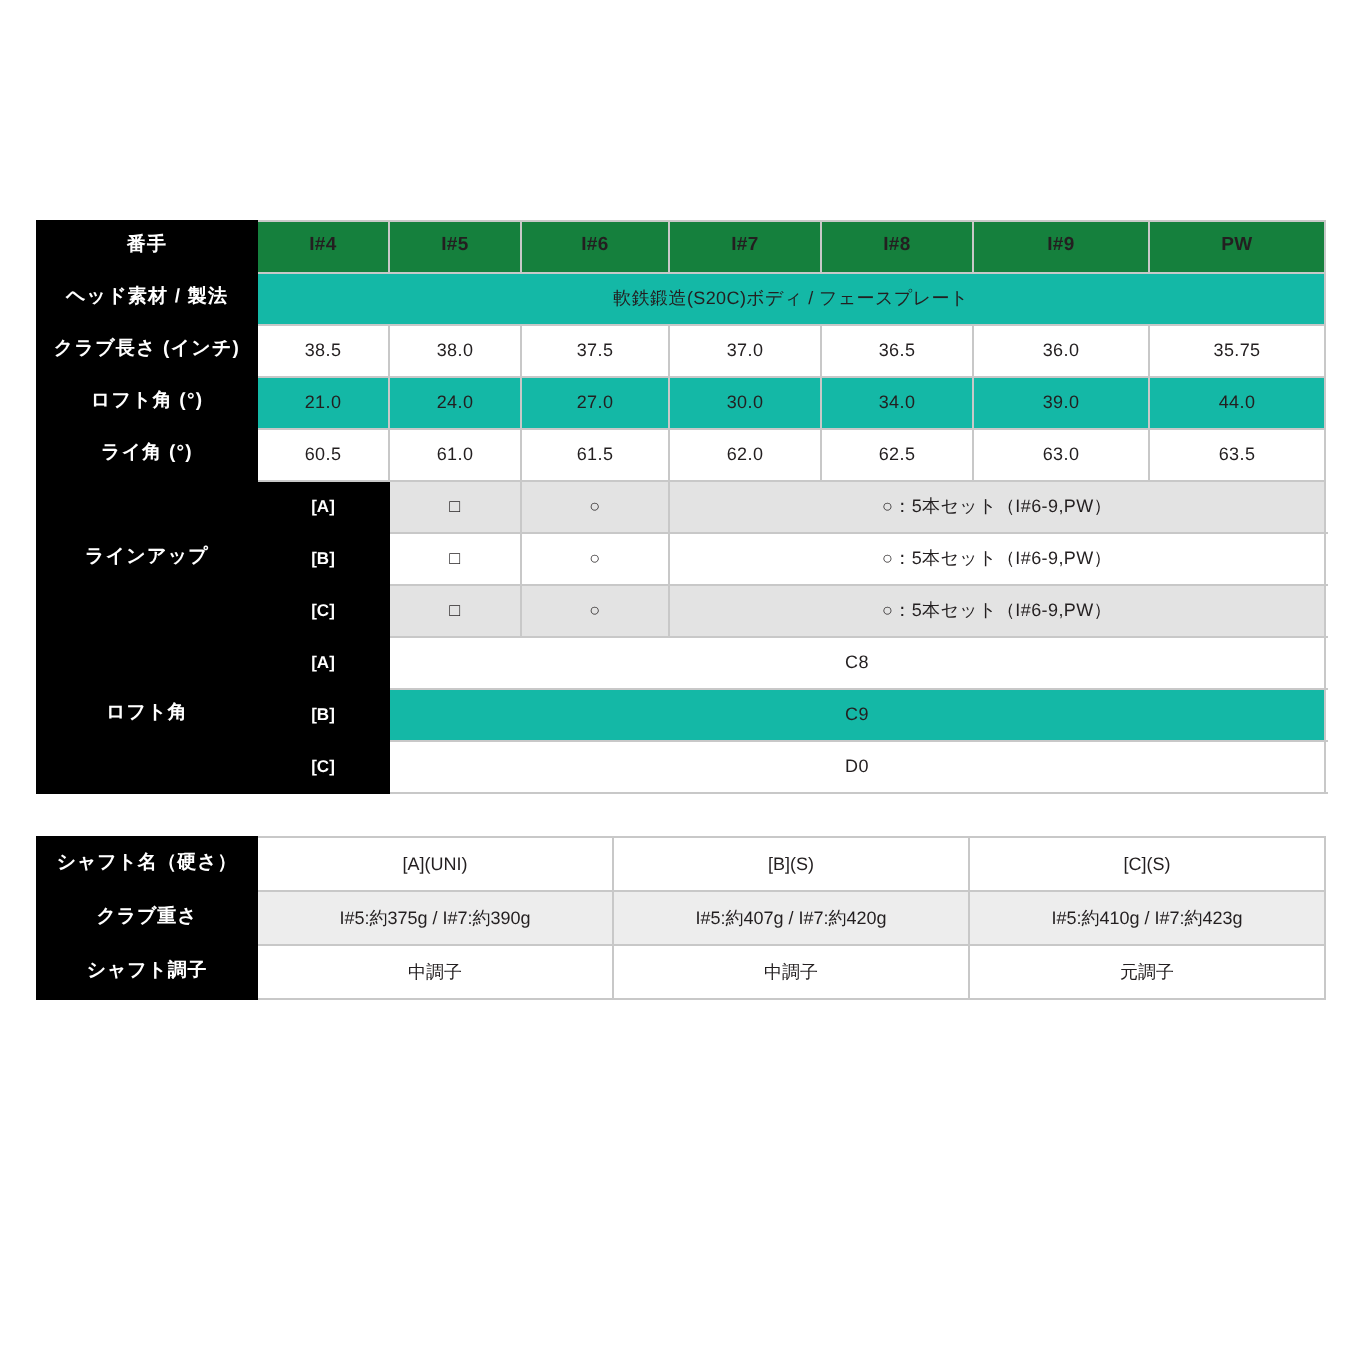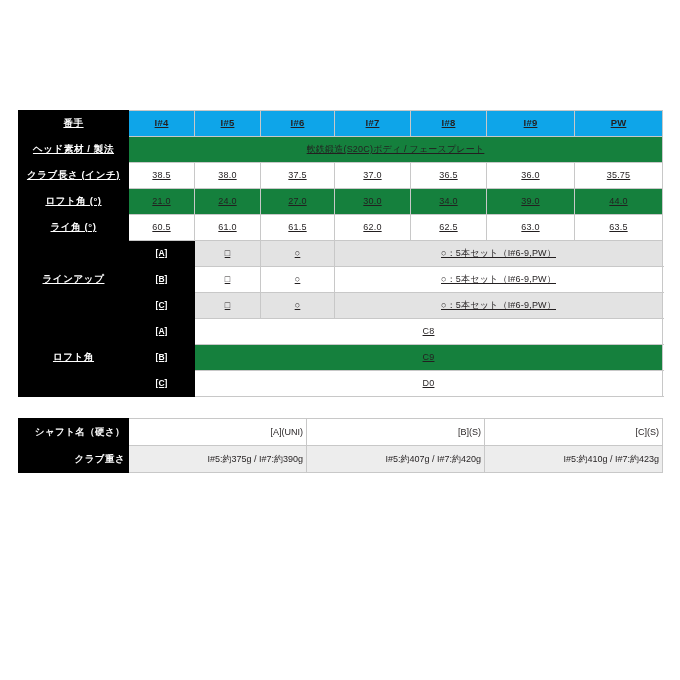--- a/index.html
+++ b/index.html
@@ -35,65 +35,64 @@
     border: 1px solid #c8c8c8;
     font-size: 9px;
     color: #231f20;
     text-align: center;
     vertical-align: middle;
     padding: 0 2px;
     height: 26px;
     line-height: 1.15;
     box-sizing: border-box;
     letter-spacing: 0.2px;
-    text-decoration: underline;
   }
   
   table.spec td.hl {
     background: #000000;
     color: #ffffff;
     font-weight: bold;
     border: 1px solid #000000;
     font-size: 9.5px;
     letter-spacing: 0.6px;
   }
   table.spec td.hl.sub {
     font-size: 8.5px;
     font-weight: bold;
     letter-spacing: 0;
   }
   table.spec td.col-head {
     font-weight: bold;
     font-size: 9.5px;
-    background: #0ea5e9;
+    background: #15803d;
     color: #231f20;
   }
   table.spec td.shade {
-    background: #15803d;
+    background: #14b8a6;
   }
   table.spec td.shade-b {
     background: #e3e3e3;
   }
   .tbl2-wrap {
     position: absolute;
     left: 18px;
     top: 418px;
     width: 644px;
   }
   table.shaft {
     border-collapse: collapse;
     table-layout: fixed;
     width: 644px;
     background: #ffffff;
   }
   table.shaft td {
     border: 1px solid #c8c8c8;
     font-size: 9px;
     color: #231f20;
-    text-align: right;
+    text-align: center;
     vertical-align: middle;
     height: 27px;
     padding: 0 3px;
     box-sizing: border-box;
     line-height: 1.15;
   }
   table.shaft td.hl {
     background: #000000;
     color: #ffffff;
     font-weight: bold;
@@ -226,17 +225,23 @@
           <td>[A](UNI)</td>
           <td>[B](S)</td>
           <td>[C](S)</td>
         </tr>
         <tr>
           <td class="hl">クラブ重さ</td>
           <td class="shade">I#5:約375g / I#7:約390g</td>
           <td class="shade">I#5:約407g / I#7:約420g</td>
           <td class="shade">I#5:約410g / I#7:約423g</td>
         </tr>
+        <tr>
+          <td class="hl">シャフト調子</td>
+          <td>中調子</td>
+          <td>中調子</td>
+          <td>元調子</td>
+        </tr>
       </tbody>
     </table>
   </div>
 
 </div>
 
 </body></html>

